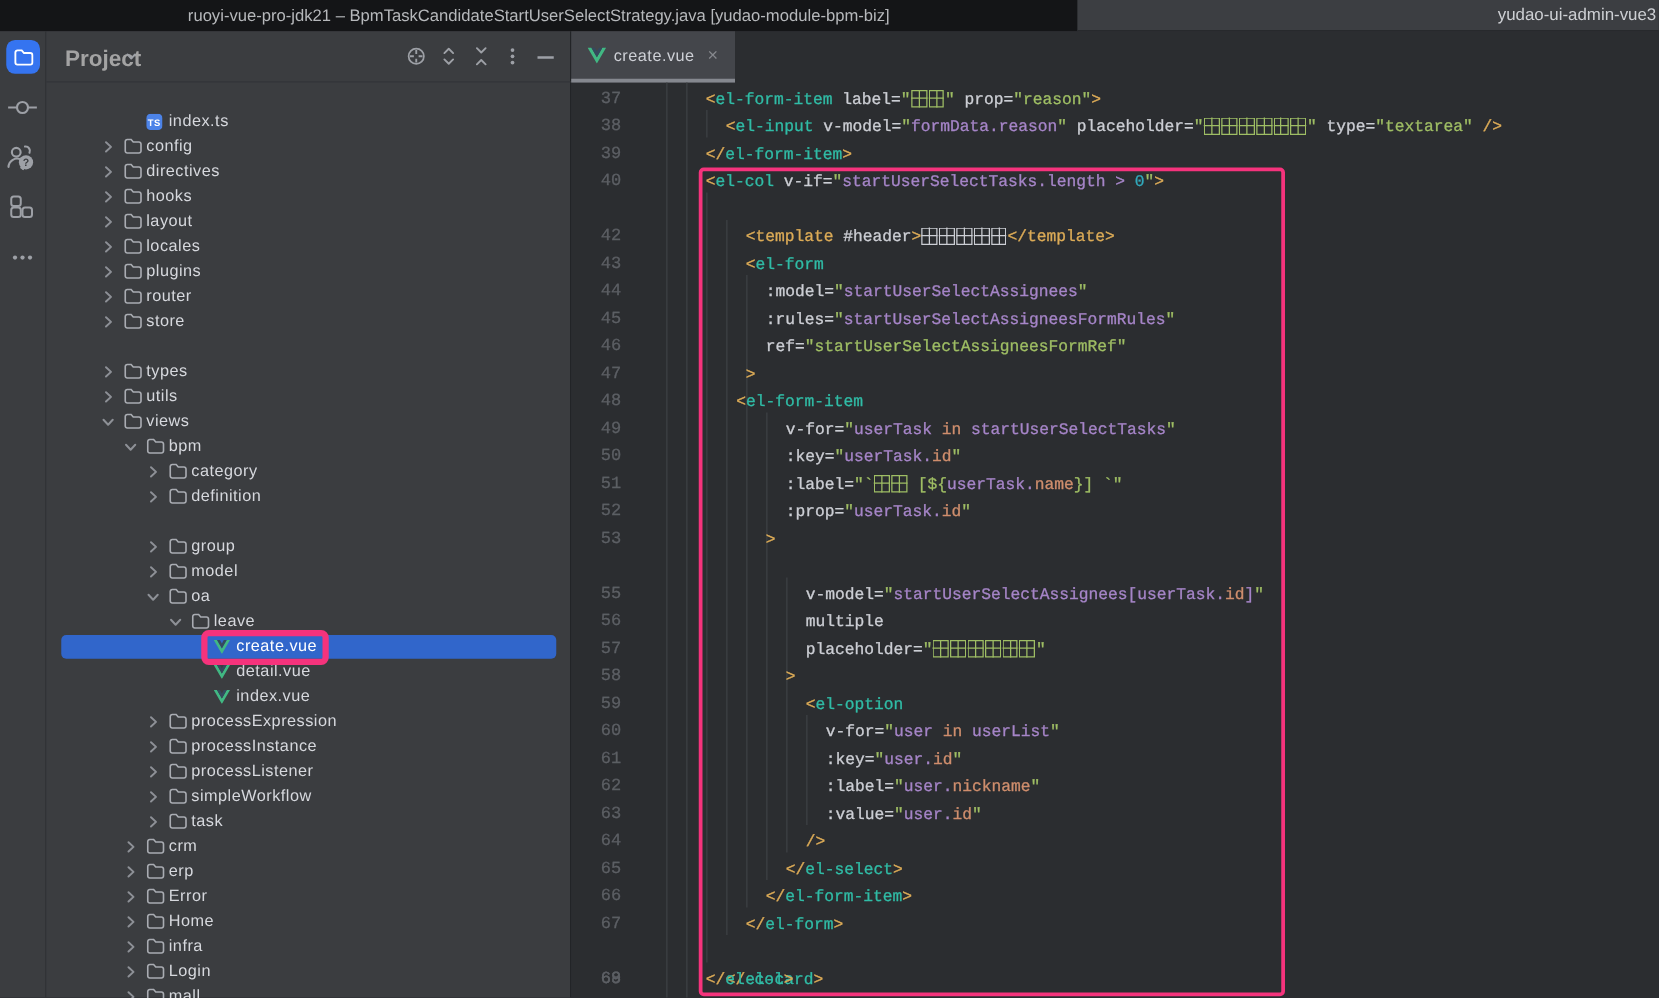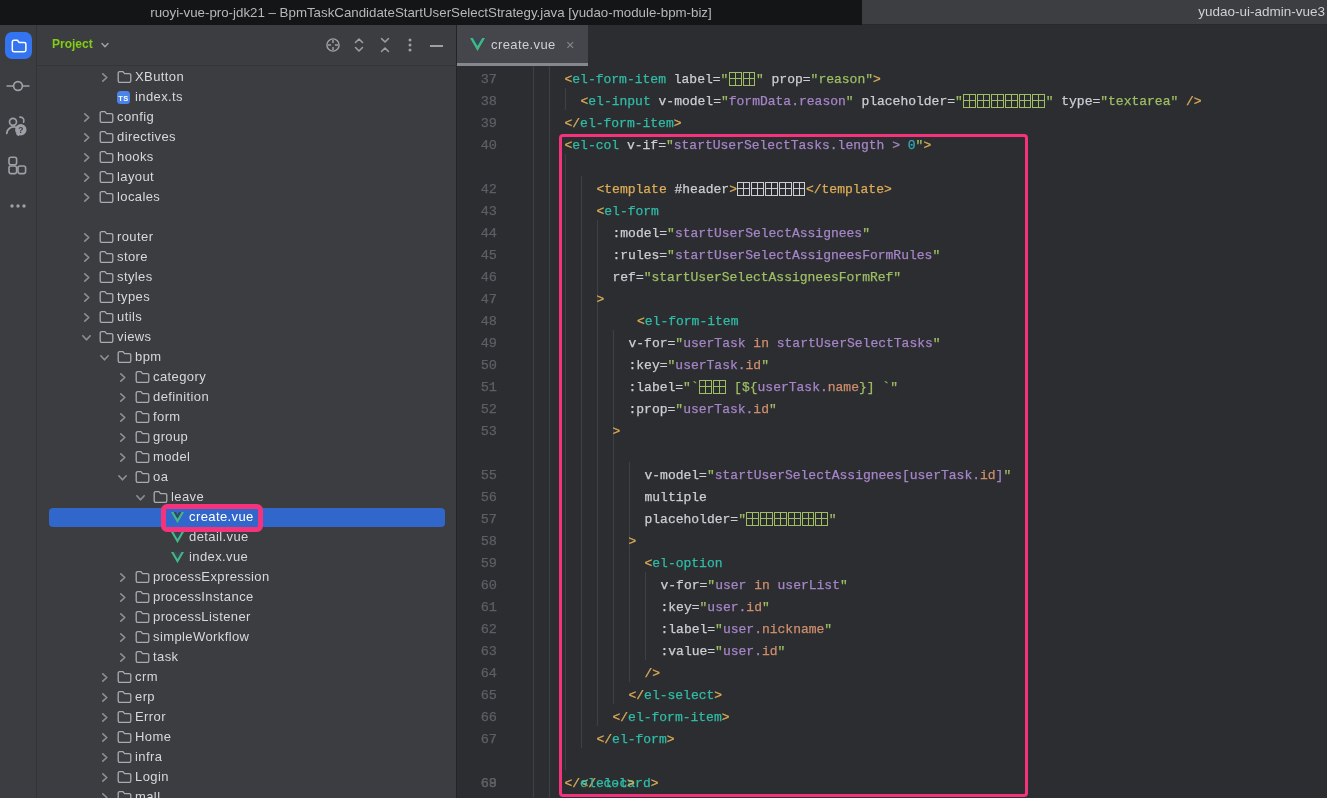--- a/index.html
+++ b/index.html
@@ -1,20 +1,20 @@
 <!DOCTYPE html>
 <html><head><meta charset="utf-8"><title>create.vue</title><style>
 *{margin:0;padding:0;box-sizing:border-box}
 html,body{width:1327px;height:798px;overflow:hidden;background:#2b2d30;font-family:"Liberation Sans",sans-serif;-webkit-font-smoothing:antialiased}
 .abs{position:absolute}
 #tbL{left:0;top:0;width:862px;height:25px;background:#141517;color:#b6b8bb;font-size:13.3px;line-height:26px;text-align:center}
 #tbR{left:862px;top:0;width:465px;height:25px;background:#3c3e42;color:#ced0d4;font-size:13.5px;line-height:24px;text-align:right;padding-right:2px;border-bottom:1px solid #27292c}
 #rail{left:0;top:25px;width:37px;height:773px;background:#3b3d40;border-right:1px solid #313336}
 #tree{left:37px;top:25px;width:420px;height:773px;background:#3b3d40;border-right:1px solid #222427}
-#ptitle{left:15px;top:12px;color:#84cc16;font-weight:bold;font-size:12px}
+#ptitle{left:15px;top:12px;color:#a3a3a3;font-weight:bold;font-size:18px}
 #phb{left:0;top:40px;width:420px;height:1px;background:#333539}
 #edit{left:457px;top:25px;width:870px;height:773px;background:#2b2d30}
 #tab{left:0;top:0;width:131px;height:41px;background:#44464b}
 #tabul{left:0;top:38px;width:131px;height:3px;background:#85888f}
 #tabtxt{left:34px;top:12px;font-size:13px;letter-spacing:0.4px;color:#ced0d6}
 #tabx{left:109px;top:11.5px;font-size:14.5px;color:#87898e}
 .trow{position:absolute;height:20px;width:420px;font-size:13px;letter-spacing:0.4px;color:#d6d8dd;line-height:20px}
 .trow .lb{position:absolute;top:0}
 #selrow{left:12px;top:482.5px;width:396px;height:19px;background:#3166cb;border-radius:4px}
 .pink{border:4px solid #f5337c;border-radius:5px}
@@ -76,29 +76,20 @@
       <path d="M4.5 1.5 L8 5 L11.5 1.5 M4.5 14.5 L8 11 L11.5 14.5" fill="none" stroke="#9da0a6" stroke-width="1.5" stroke-linecap="round" stroke-linejoin="round"></path>
     </svg>
     <svg class="abs" style="left:366px;top:12px" width="14" height="16" viewBox="0 0 14 16">
       <circle cx="7" cy="3" r="1.5" fill="#9da0a6"></circle>
       <circle cx="7" cy="8" r="1.5" fill="#9da0a6"></circle>
       <circle cx="7" cy="13" r="1.5" fill="#9da0a6"></circle>
     </svg>
     <div class="abs" style="left:392.5px;top:19.5px;width:13px;height:2px;background:#9da0a6"></div>
 <div class="abs" id="phb"></div>
 <div class="abs" id="selrow"></div>
-<div class="trow" style="top:42px">
-      <svg class="abs" style="left:62px;top:4.5px" width="11" height="11" viewBox="0 0 11 11">
-        <path d="M3.8 1.8 L7.8 5.5 L3.8 9.2" fill="none" stroke="#8d9096" stroke-width="1.6" stroke-linecap="round" stroke-linejoin="round"></path>
-      </svg>
-      <svg class="abs" style="left:80px;top:3px" width="15" height="14" viewBox="0 0 15 14">
-        <path d="M1.2 3.2 a1.6 1.6 0 0 1 1.6-1.6 h3.1 l1.7 2 h4.6 a1.6 1.6 0 0 1 1.6 1.6 v5.6 a1.6 1.6 0 0 1-1.6 1.6 h-9.4 a1.6 1.6 0 0 1-1.6-1.6 z" fill="none" stroke="#a9acb2" stroke-width="1.3"></path>
-      </svg>
-      <span class="lb" style="left:98px">XButton</span>
-    </div>
     <div class="trow" style="top:62px">
       <svg class="abs" style="left:80px;top:3.5px" width="13" height="13" viewBox="0 0 13 13">
         <rect width="13" height="13" rx="3.5" fill="#4c83e8"></rect>
         <text x="6.5" y="9.6" font-family="Liberation Sans" font-size="7.5" font-weight="bold" fill="#fff" text-anchor="middle">TS</text>
       </svg>
       <span class="lb" style="left:98px">index.ts</span>
     </div>
     <div class="trow" style="top:82px">
       <svg class="abs" style="left:44px;top:4.5px" width="11" height="11" viewBox="0 0 11 11">
         <path d="M3.8 1.8 L7.8 5.5 L3.8 9.2" fill="none" stroke="#8d9096" stroke-width="1.6" stroke-linecap="round" stroke-linejoin="round"></path>
@@ -137,47 +128,47 @@
     </div>
     <div class="trow" style="top:162px">
       <svg class="abs" style="left:44px;top:4.5px" width="11" height="11" viewBox="0 0 11 11">
         <path d="M3.8 1.8 L7.8 5.5 L3.8 9.2" fill="none" stroke="#8d9096" stroke-width="1.6" stroke-linecap="round" stroke-linejoin="round"></path>
       </svg>
       <svg class="abs" style="left:62px;top:3px" width="15" height="14" viewBox="0 0 15 14">
         <path d="M1.2 3.2 a1.6 1.6 0 0 1 1.6-1.6 h3.1 l1.7 2 h4.6 a1.6 1.6 0 0 1 1.6 1.6 v5.6 a1.6 1.6 0 0 1-1.6 1.6 h-9.4 a1.6 1.6 0 0 1-1.6-1.6 z" fill="none" stroke="#a9acb2" stroke-width="1.3"></path>
       </svg>
       <span class="lb" style="left:80px">locales</span>
     </div>
+    <div class="trow" style="top:182px">
+      <svg class="abs" style="left:44px;top:4.5px" width="11" height="11" viewBox="0 0 11 11">
+        <path d="M3.8 1.8 L7.8 5.5 L3.8 9.2" fill="none" stroke="#8d9096" stroke-width="1.6" stroke-linecap="round" stroke-linejoin="round"></path>
+      </svg>
+      <svg class="abs" style="left:62px;top:3px" width="15" height="14" viewBox="0 0 15 14">
+        <path d="M1.2 3.2 a1.6 1.6 0 0 1 1.6-1.6 h3.1 l1.7 2 h4.6 a1.6 1.6 0 0 1 1.6 1.6 v5.6 a1.6 1.6 0 0 1-1.6 1.6 h-9.4 a1.6 1.6 0 0 1-1.6-1.6 z" fill="none" stroke="#a9acb2" stroke-width="1.3"></path>
+      </svg>
+      <span class="lb" style="left:80px">plugins</span>
+    </div>
     <div class="trow" style="top:202px">
       <svg class="abs" style="left:44px;top:4.5px" width="11" height="11" viewBox="0 0 11 11">
         <path d="M3.8 1.8 L7.8 5.5 L3.8 9.2" fill="none" stroke="#8d9096" stroke-width="1.6" stroke-linecap="round" stroke-linejoin="round"></path>
       </svg>
       <svg class="abs" style="left:62px;top:3px" width="15" height="14" viewBox="0 0 15 14">
         <path d="M1.2 3.2 a1.6 1.6 0 0 1 1.6-1.6 h3.1 l1.7 2 h4.6 a1.6 1.6 0 0 1 1.6 1.6 v5.6 a1.6 1.6 0 0 1-1.6 1.6 h-9.4 a1.6 1.6 0 0 1-1.6-1.6 z" fill="none" stroke="#a9acb2" stroke-width="1.3"></path>
       </svg>
       <span class="lb" style="left:80px">router</span>
     </div>
     <div class="trow" style="top:222px">
       <svg class="abs" style="left:44px;top:4.5px" width="11" height="11" viewBox="0 0 11 11">
         <path d="M3.8 1.8 L7.8 5.5 L3.8 9.2" fill="none" stroke="#8d9096" stroke-width="1.6" stroke-linecap="round" stroke-linejoin="round"></path>
       </svg>
       <svg class="abs" style="left:62px;top:3px" width="15" height="14" viewBox="0 0 15 14">
         <path d="M1.2 3.2 a1.6 1.6 0 0 1 1.6-1.6 h3.1 l1.7 2 h4.6 a1.6 1.6 0 0 1 1.6 1.6 v5.6 a1.6 1.6 0 0 1-1.6 1.6 h-9.4 a1.6 1.6 0 0 1-1.6-1.6 z" fill="none" stroke="#a9acb2" stroke-width="1.3"></path>
       </svg>
       <span class="lb" style="left:80px">store</span>
     </div>
-    <div class="trow" style="top:242px">
-      <svg class="abs" style="left:44px;top:4.5px" width="11" height="11" viewBox="0 0 11 11">
-        <path d="M3.8 1.8 L7.8 5.5 L3.8 9.2" fill="none" stroke="#8d9096" stroke-width="1.6" stroke-linecap="round" stroke-linejoin="round"></path>
-      </svg>
-      <svg class="abs" style="left:62px;top:3px" width="15" height="14" viewBox="0 0 15 14">
-        <path d="M1.2 3.2 a1.6 1.6 0 0 1 1.6-1.6 h3.1 l1.7 2 h4.6 a1.6 1.6 0 0 1 1.6 1.6 v5.6 a1.6 1.6 0 0 1-1.6 1.6 h-9.4 a1.6 1.6 0 0 1-1.6-1.6 z" fill="none" stroke="#a9acb2" stroke-width="1.3"></path>
-      </svg>
-      <span class="lb" style="left:80px">styles</span>
-    </div>
     <div class="trow" style="top:262px">
       <svg class="abs" style="left:44px;top:4.5px" width="11" height="11" viewBox="0 0 11 11">
         <path d="M3.8 1.8 L7.8 5.5 L3.8 9.2" fill="none" stroke="#8d9096" stroke-width="1.6" stroke-linecap="round" stroke-linejoin="round"></path>
       </svg>
       <svg class="abs" style="left:62px;top:3px" width="15" height="14" viewBox="0 0 15 14">
         <path d="M1.2 3.2 a1.6 1.6 0 0 1 1.6-1.6 h3.1 l1.7 2 h4.6 a1.6 1.6 0 0 1 1.6 1.6 v5.6 a1.6 1.6 0 0 1-1.6 1.6 h-9.4 a1.6 1.6 0 0 1-1.6-1.6 z" fill="none" stroke="#a9acb2" stroke-width="1.3"></path>
       </svg>
       <span class="lb" style="left:80px">types</span>
     </div>
     <div class="trow" style="top:282px">
@@ -217,29 +208,20 @@
       <span class="lb" style="left:116px">category</span>
     </div>
     <div class="trow" style="top:362px">
       <svg class="abs" style="left:80px;top:4.5px" width="11" height="11" viewBox="0 0 11 11">
         <path d="M3.8 1.8 L7.8 5.5 L3.8 9.2" fill="none" stroke="#8d9096" stroke-width="1.6" stroke-linecap="round" stroke-linejoin="round"></path>
       </svg>
       <svg class="abs" style="left:98px;top:3px" width="15" height="14" viewBox="0 0 15 14">
         <path d="M1.2 3.2 a1.6 1.6 0 0 1 1.6-1.6 h3.1 l1.7 2 h4.6 a1.6 1.6 0 0 1 1.6 1.6 v5.6 a1.6 1.6 0 0 1-1.6 1.6 h-9.4 a1.6 1.6 0 0 1-1.6-1.6 z" fill="none" stroke="#a9acb2" stroke-width="1.3"></path>
       </svg>
       <span class="lb" style="left:116px">definition</span>
-    </div>
-    <div class="trow" style="top:382px">
-      <svg class="abs" style="left:80px;top:4.5px" width="11" height="11" viewBox="0 0 11 11">
-        <path d="M3.8 1.8 L7.8 5.5 L3.8 9.2" fill="none" stroke="#8d9096" stroke-width="1.6" stroke-linecap="round" stroke-linejoin="round"></path>
-      </svg>
-      <svg class="abs" style="left:98px;top:3px" width="15" height="14" viewBox="0 0 15 14">
-        <path d="M1.2 3.2 a1.6 1.6 0 0 1 1.6-1.6 h3.1 l1.7 2 h4.6 a1.6 1.6 0 0 1 1.6 1.6 v5.6 a1.6 1.6 0 0 1-1.6 1.6 h-9.4 a1.6 1.6 0 0 1-1.6-1.6 z" fill="none" stroke="#a9acb2" stroke-width="1.3"></path>
-      </svg>
-      <span class="lb" style="left:116px">form</span>
     </div>
     <div class="trow" style="top:402px">
       <svg class="abs" style="left:80px;top:4.5px" width="11" height="11" viewBox="0 0 11 11">
         <path d="M3.8 1.8 L7.8 5.5 L3.8 9.2" fill="none" stroke="#8d9096" stroke-width="1.6" stroke-linecap="round" stroke-linejoin="round"></path>
       </svg>
       <svg class="abs" style="left:98px;top:3px" width="15" height="14" viewBox="0 0 15 14">
         <path d="M1.2 3.2 a1.6 1.6 0 0 1 1.6-1.6 h3.1 l1.7 2 h4.6 a1.6 1.6 0 0 1 1.6 1.6 v5.6 a1.6 1.6 0 0 1-1.6 1.6 h-9.4 a1.6 1.6 0 0 1-1.6-1.6 z" fill="none" stroke="#a9acb2" stroke-width="1.3"></path>
       </svg>
       <span class="lb" style="left:116px">group</span>
     </div>
@@ -424,21 +406,21 @@
     <div class="cl" style="top:0px"><span class="num">37</span><span class="ct" style="padding-left:31.5px"><span class="p">&lt;</span><span class="t">el-form-item</span><span class="a"> label=</span><span class="s">"</span><span class="cjk ck-s"></span><span class="cjk ck-s"></span><span class="s">"</span><span class="a"> prop=</span><span class="s">"reason"</span><span class="p">&gt;</span></span></div>
     <div class="cl" style="top:22px"><span class="num">38</span><span class="ct" style="padding-left:47.5px"><span class="p">&lt;</span><span class="t">el-input</span><span class="a"> v-model=</span><span class="s">"</span><span class="v">formData.reason</span><span class="s">"</span><span class="a"> placeholder=</span><span class="s">"</span><span class="cjk ck-s"></span><span class="cjk ck-s"></span><span class="cjk ck-s"></span><span class="cjk ck-s"></span><span class="cjk ck-s"></span><span class="cjk ck-s"></span><span class="s">"</span><span class="a"> type=</span><span class="s">"textarea"</span><span class="p"> /&gt;</span></span></div>
     <div class="cl" style="top:44px"><span class="num">39</span><span class="ct" style="padding-left:31.5px"><span class="p">&lt;/</span><span class="t">el-form-item</span><span class="p">&gt;</span></span></div>
     <div class="cl" style="top:66px"><span class="num">40</span><span class="ct" style="padding-left:31.5px"><span class="p">&lt;</span><span class="t">el-col</span><span class="a"> v-if=</span><span class="s">"</span><span class="v">startUserSelectTasks.length &gt; </span><span class="n">0</span><span class="s">"</span><span class="p">&gt;</span></span></div>
     <div class="cl" style="top:110px"><span class="num">42</span><span class="ct" style="padding-left:63.5px"><span class="p">&lt;template</span><span class="a"> #header</span><span class="p">&gt;</span><span class="cjk ck-a"></span><span class="cjk ck-a"></span><span class="cjk ck-a"></span><span class="cjk ck-a"></span><span class="cjk ck-a"></span><span class="p">&lt;/template&gt;</span></span></div>
     <div class="cl" style="top:132px"><span class="num">43</span><span class="ct" style="padding-left:63.5px"><span class="p">&lt;</span><span class="t">el-form</span></span></div>
     <div class="cl" style="top:154px"><span class="num">44</span><span class="ct" style="padding-left:79.5px"><span class="a">:model=</span><span class="s">"</span><span class="v">startUserSelectAssignees</span><span class="s">"</span></span></div>
     <div class="cl" style="top:176px"><span class="num">45</span><span class="ct" style="padding-left:79.5px"><span class="a">:rules=</span><span class="s">"</span><span class="v">startUserSelectAssigneesFormRules</span><span class="s">"</span></span></div>
     <div class="cl" style="top:198px"><span class="num">46</span><span class="ct" style="padding-left:79.5px"><span class="a">ref=</span><span class="s">"startUserSelectAssigneesFormRef"</span></span></div>
     <div class="cl" style="top:220px"><span class="num">47</span><span class="ct" style="padding-left:63.5px"><span class="p">&gt;</span></span></div>
-    <div class="cl" style="top:242px"><span class="num">48</span><span class="ct" style="padding-left:104px"><span class="p">&lt;</span><span class="t">el-form-item</span></span></div>
+    <div class="cl" style="top:242px"><span class="num">48</span><span class="ct" style="padding-left:56px"><span class="p">&lt;</span><span class="t">el-form-item</span></span></div>
     <div class="cl" style="top:264px"><span class="num">49</span><span class="ct" style="padding-left:95.5px"><span class="a">v-for=</span><span class="s">"</span><span class="v">userTask</span><span class="o"> in </span><span class="v">startUserSelectTasks</span><span class="s">"</span></span></div>
     <div class="cl" style="top:286px"><span class="num">50</span><span class="ct" style="padding-left:95.5px"><span class="a">:key=</span><span class="s">"</span><span class="v">userTask.</span><span class="o">id</span><span class="s">"</span></span></div>
     <div class="cl" style="top:308px"><span class="num">51</span><span class="ct" style="padding-left:95.5px"><span class="a">:label=</span><span class="s">"`</span><span class="cjk ck-s"></span><span class="cjk ck-s"></span><span class="s"> [${</span><span class="v">userTask.</span><span class="o">name</span><span class="s">}] `"</span></span></div>
     <div class="cl" style="top:330px"><span class="num">52</span><span class="ct" style="padding-left:95.5px"><span class="a">:prop=</span><span class="s">"</span><span class="v">userTask.</span><span class="o">id</span><span class="s">"</span></span></div>
     <div class="cl" style="top:352px"><span class="num">53</span><span class="ct" style="padding-left:79.5px"><span class="p">&gt;</span></span></div>
     <div class="cl" style="top:396px"><span class="num">55</span><span class="ct" style="padding-left:111.5px"><span class="a">v-model=</span><span class="s">"</span><span class="v">startUserSelectAssignees[userTask.</span><span class="o">id</span><span class="v">]</span><span class="s">"</span></span></div>
     <div class="cl" style="top:418px"><span class="num">56</span><span class="ct" style="padding-left:111.5px"><span class="a">multiple</span></span></div>
     <div class="cl" style="top:440px"><span class="num">57</span><span class="ct" style="padding-left:111.5px"><span class="a">placeholder=</span><span class="s">"</span><span class="cjk ck-s"></span><span class="cjk ck-s"></span><span class="cjk ck-s"></span><span class="cjk ck-s"></span><span class="cjk ck-s"></span><span class="cjk ck-s"></span><span class="s">"</span></span></div>
     <div class="cl" style="top:462px"><span class="num">58</span><span class="ct" style="padding-left:95.5px"><span class="p">&gt;</span></span></div>
     <div class="cl" style="top:484px"><span class="num">59</span><span class="ct" style="padding-left:111.5px"><span class="p">&lt;</span><span class="t">el-option</span></span></div>

